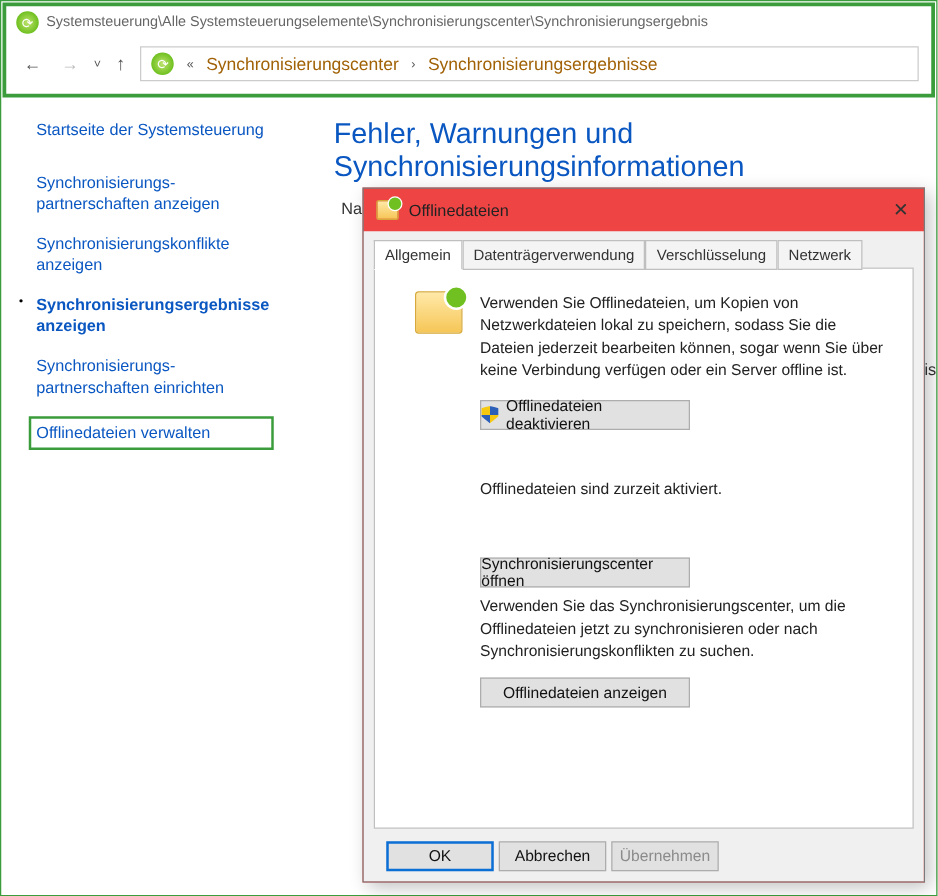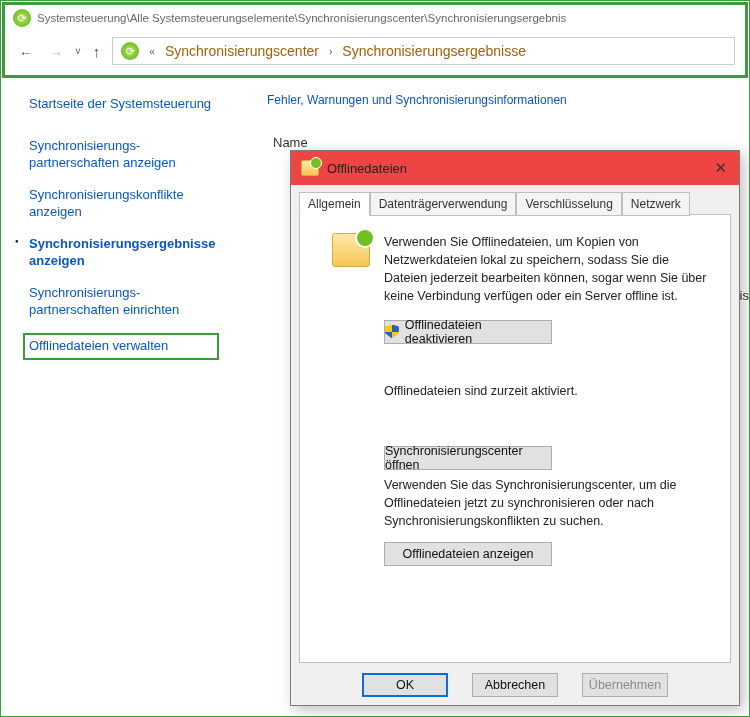--- a/index.html
+++ b/index.html
@@ -95,22 +95,22 @@
     margin-left:-6px;
     margin-right:20px;
   }
   .main {
     flex:1;
     padding: 14px 4px 8px 8px;
     position: relative;
   }
   .main-title {
     color:#0a57c2;
-    font-size:12px;
-    margin-bottom: 28px;
+    font-size:23px;
+    margin-bottom: 12px;
   }
   .col-header {
     font-size:13px;
     color:#333;
     padding-left:6px;
   }
 
   
   .dialog {
     position:absolute;
@@ -200,21 +200,21 @@
   .btn .shield{
     width:14px;height:14px;
     background:conic-gradient(#2b5fb8 0 25%, #f6c90f 0 50%, #2b5fb8 0 75%, #f6c90f 0 100%);
     border-radius:2px;
     transform:rotate(0deg);
     clip-path: polygon(50% 0%, 100% 15%, 100% 60%, 50% 100%, 0% 60%, 0% 15%);
   }
   .panel-sect{margin-top:22px;}
   .panel-sect p{margin:6px 0 12px 0;line-height:1.45;}
   .dlg-buttons{
-    display:flex;justify-content:center;gap:24px;
+    display:flex;justify-content:flex-start;gap:4px;
     padding:10px 10px 0 10px;
   }
   .dlg-buttons .btn{width:86px;}
   .dlg-buttons .btn.primary{border:2px solid #0b6fd6;}
   .dlg-buttons .btn.disabled{color:#8b8b8b;}
   .side-text{
     position:absolute;
     right:1px;
     top:288px;
     font-size:13px;

